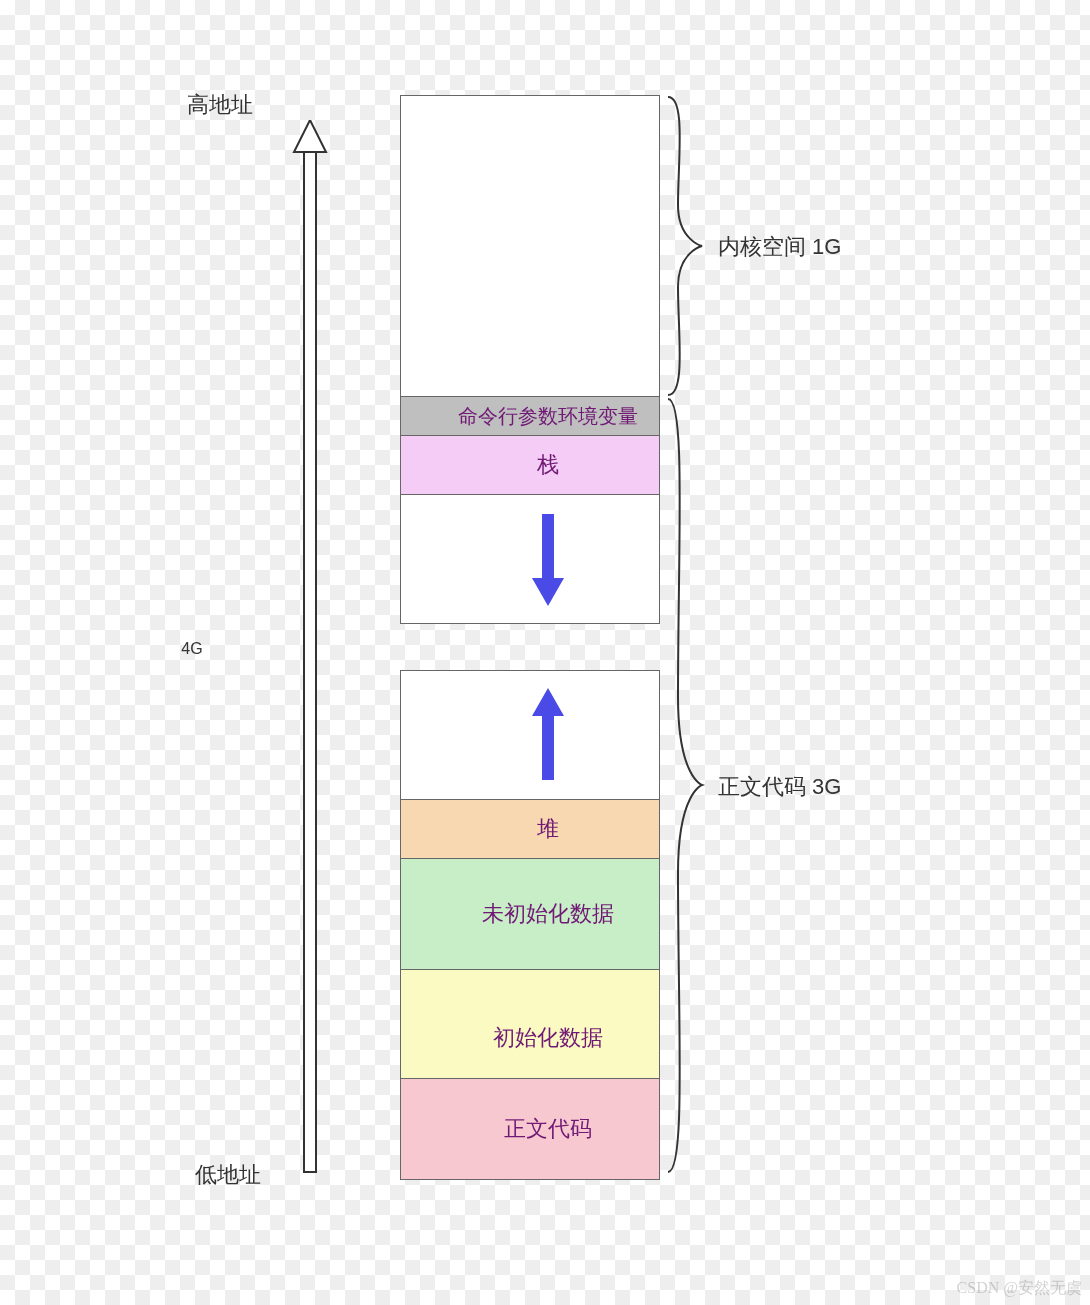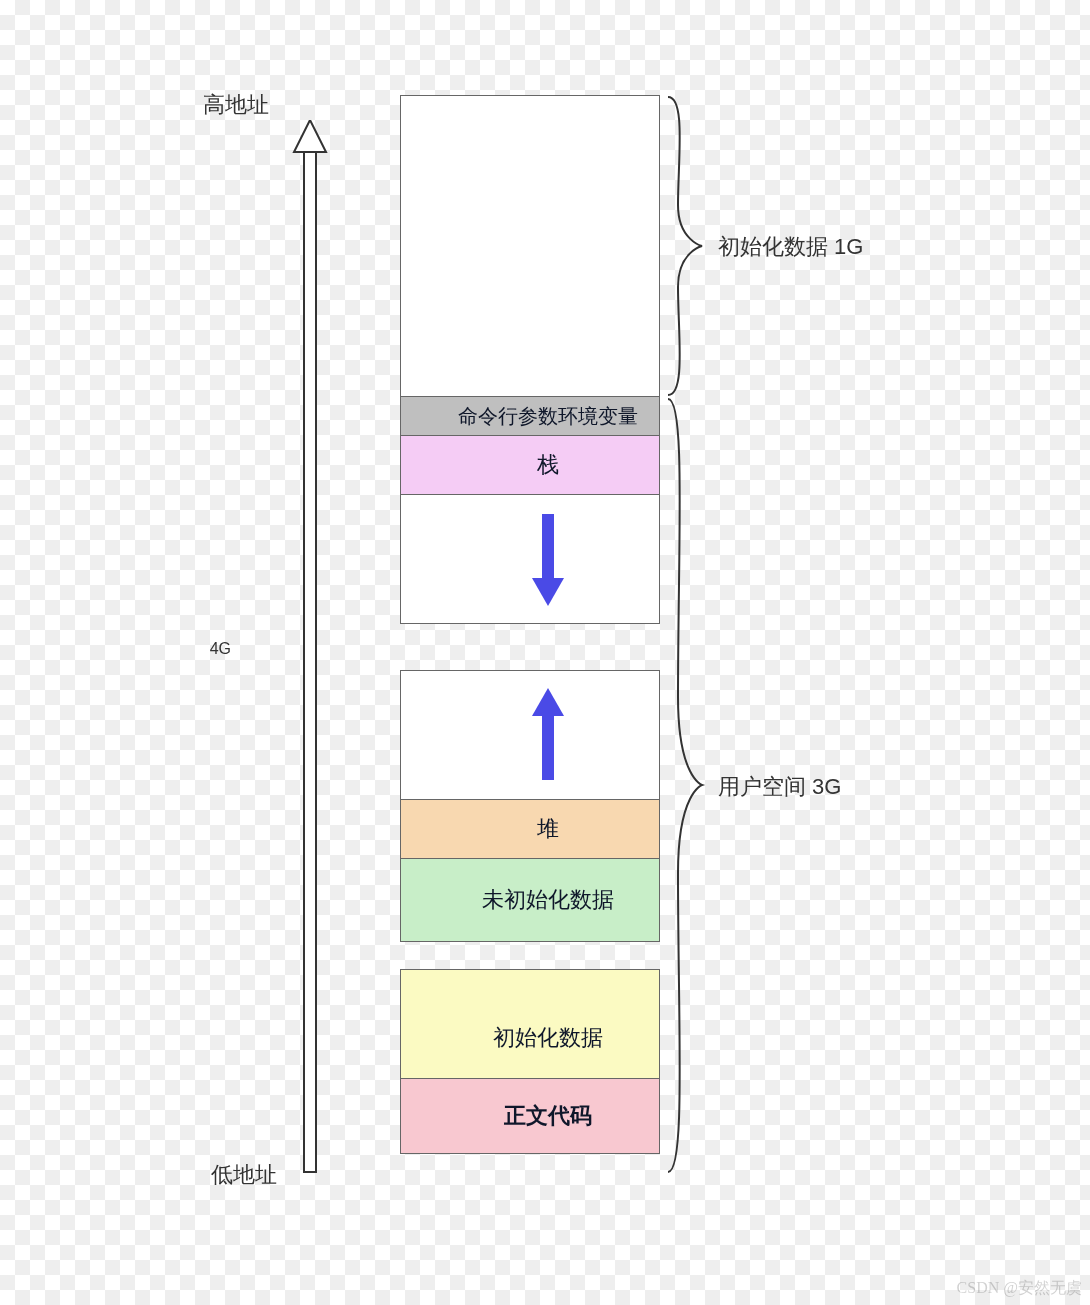--- a/index.html
+++ b/index.html
@@ -12,33 +12,33 @@
     color: #333;
     position: relative;
     background-image:
       linear-gradient(45deg, #eee 25%, transparent 25%, transparent 75%, #eee 75%),
       linear-gradient(45deg, #eee 25%, transparent 25%, transparent 75%, #eee 75%);
     background-size: 30px 30px;
     background-position: 0 0, 15px 15px;
     background-color: #fff;
   }
   .abs { position: absolute; }
-  .center-text { text-align: right; padding-left: 9px; }
+  .center-text { text-align: center; }
   .seg {
     position: absolute;
     left: 0;
     width: 260px;
     border: 1px solid #666;
     box-sizing: border-box;
     display: flex;
     align-items: center;
     justify-content: center;
     background: #fff;
     font-size: 22px;
-    color: #0f172a;
+    color: #701a75;
     padding-left: 36px;
   }
   .watermark {
     position: absolute;
     right: 8px;
     bottom: 6px;
     font-size: 16px;
     color: rgba(0,0,0,0.18);
     font-family: Liberation Serif, serif;
   }
@@ -93,44 +93,44 @@
     <svg width="40" height="100">
       <polygon points="20,3 4,31 36,31" fill="#4a4ae6"></polygon>
       <rect x="14" y="31" width="12" height="64" fill="#4a4ae6"></rect>
     </svg>
   </div>
 
   <div class="seg" style="top:704px; height:60px; background:#f8d8b0;">
     <span>堆</span>
   </div>
 
-  <div class="seg" style="top:763px; height:84px; background:#c8eec8;">
+  <div class="seg" style="top:763px; height:112px; background:#c8eec8;">
     <span>未初始化数据</span>
   </div>
 
   <div class="seg" style="top:874px; height:138px; background:#fbfac2;">
     <span>初始化数据</span>
   </div>
 
-  <div class="seg" style="top:983px; height:76px; background:#f8c8d0;font-weight:bold;">
+  <div class="seg" style="top:983px; height:102px; background:#f8c8d0;">
     <span>正文代码</span>
   </div>
 </div>
 
 <svg class="abs" style="left:666px; top:95px; width:40px; height:302px;">
   <path d="M 2 2
            C 20 2, 12 65, 12 110
            C 12 145, 36 151, 36 151
            C 36 151, 12 157, 12 192
            C 12 237, 20 300, 2 300" fill="none" stroke="#333" stroke-width="2"></path>
 </svg>
-<div class="abs" style="left:718px; top:232px;">初始化数据 1G</div>
+<div class="abs" style="left:718px; top:232px;">内核空间 1G</div>
 
 <svg class="abs" style="left:666px; top:397px; width:40px; height:777px;">
   <path d="M 2 2
            C 20 2, 12 150, 12 300
            C 12 380, 36 388, 36 388
            C 36 388, 12 396, 12 476
            C 12 626, 20 775, 2 775" fill="none" stroke="#333" stroke-width="2"></path>
 </svg>
-<div class="abs" style="left:718px; top:772px;">用户空间 3G</div>
+<div class="abs" style="left:718px; top:772px;">正文代码 3G</div>
 
 <div class="watermark">CSDN @安然无虞</div>
 
 </body></html>

